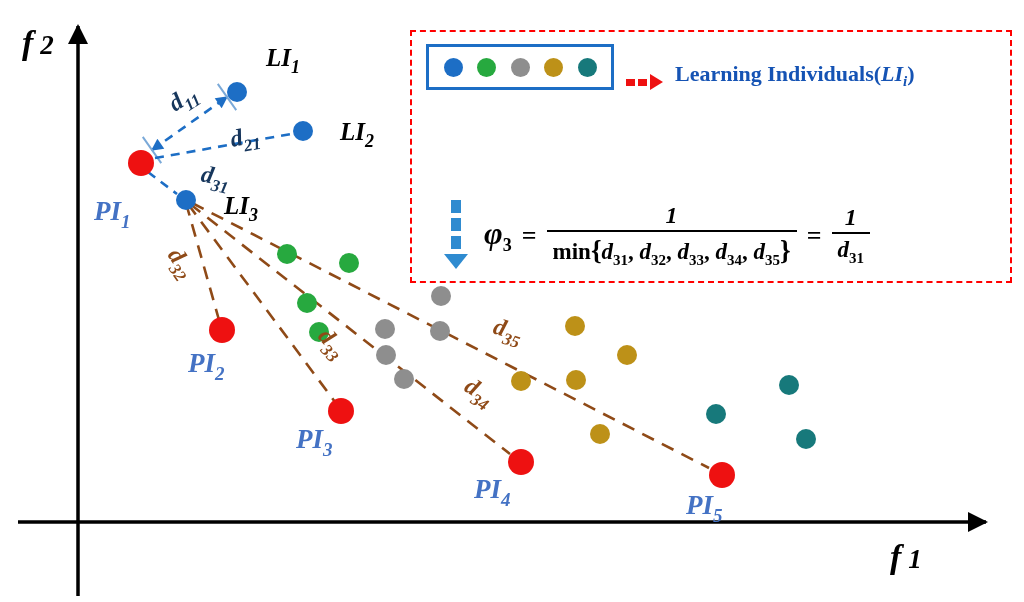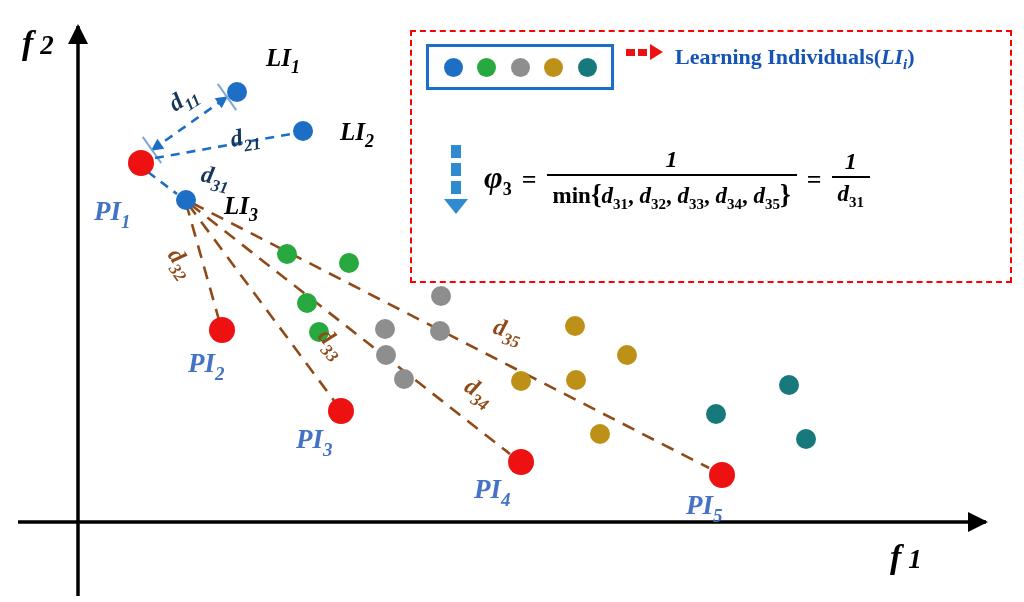--- a/index.html
+++ b/index.html
@@ -6,33 +6,33 @@
   html,body{width:1024px;height:602px;background:#fff;overflow:hidden;
     font-family:"Liberation Serif",serif}
   .stage{position:relative;width:1024px;height:602px;background:#fff}
   #plot{position:absolute;left:0;top:0}
   .fig-label{font-family:"Liberation Serif",serif;font-weight:bold;font-style:italic}
 
   
   .legend{position:absolute;left:410px;top:30px;width:602px;height:253px;
     border:2.5px dashed var(--legend-border,#ff0000);
     padding:12px 14px;display:flex;flex-direction:column;background:#fff}
-  .lrow{display:flex;align-items:flex-start;gap:12px}
+  .lrow{display:flex;align-items:flex-end;gap:12px}
   .swatch-box{width:188px;height:46px;border:3px solid var(--blue,#1d6ec5);
     display:flex;align-items:center;justify-content:space-evenly;flex:0 0 auto}
   .dot{display:inline-block;width:19px;height:19px;border-radius:50%}
   .rarrow{display:flex;align-items:center;gap:3px;flex:0 0 auto}
   .rarrow .d{display:inline-block;width:9px;height:7px;background:var(--red,#ee1111)}
   .rarrow .tri{display:inline-block;width:0;height:0;border-top:8px solid transparent;
     border-bottom:8px solid transparent;border-left:13px solid var(--red,#ee1111)}
   .ltext{font-size:22px;font-weight:bold;color:var(--legend-text,#1553b4);white-space:nowrap}
   .ltext sub{font-size:15px}
   .ltext .em{font-style:italic}
 
-  .lmid{flex:1;display:flex;align-items:center;gap:16px;min-height:0}
+  .lmid{flex:1;display:flex;align-items:flex-end;gap:16px;min-height:0}
   .barrow{display:flex;flex-direction:column;align-items:center;gap:5px;
     margin-left:18px;flex:0 0 auto}
   .barrow .seg{display:block;width:10px;height:13px;background:var(--arrow-blue,#2f8bd0)}
   .barrow .tri{display:block;width:0;height:0;border-left:12px solid transparent;
     border-right:12px solid transparent;border-top:15px solid var(--arrow-blue,#2f8bd0)}
 
   .formula{display:flex;align-items:center;gap:10px;color:#000;
     font-weight:bold;font-size:23px;white-space:nowrap}
   .phi{font-style:italic;font-size:32px}
   .phi sub{font-style:normal;font-size:18px}

